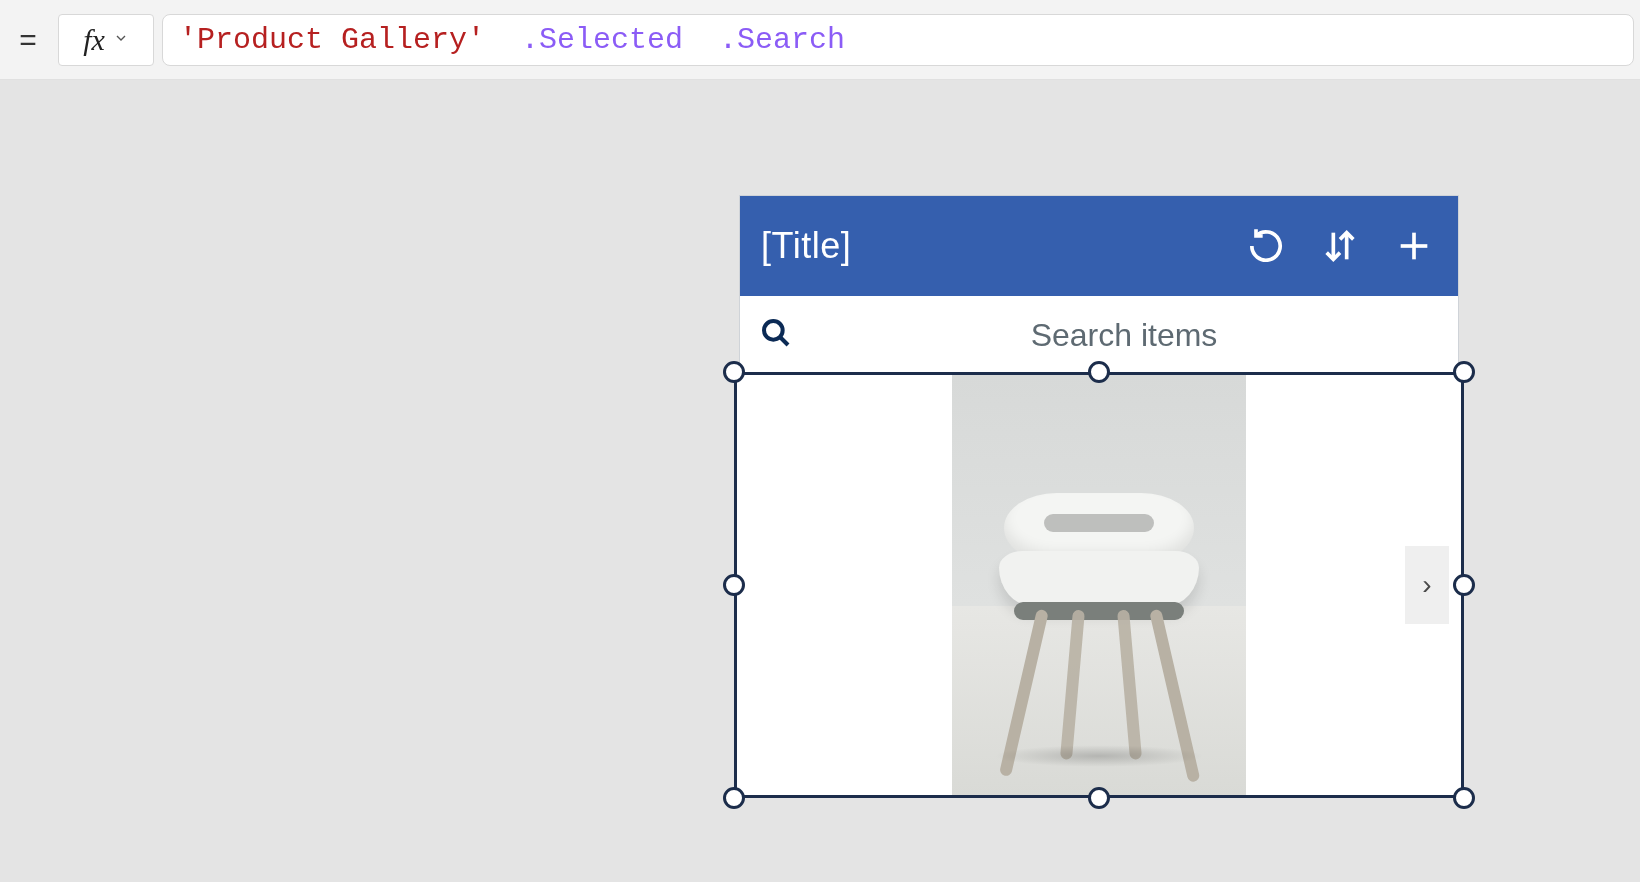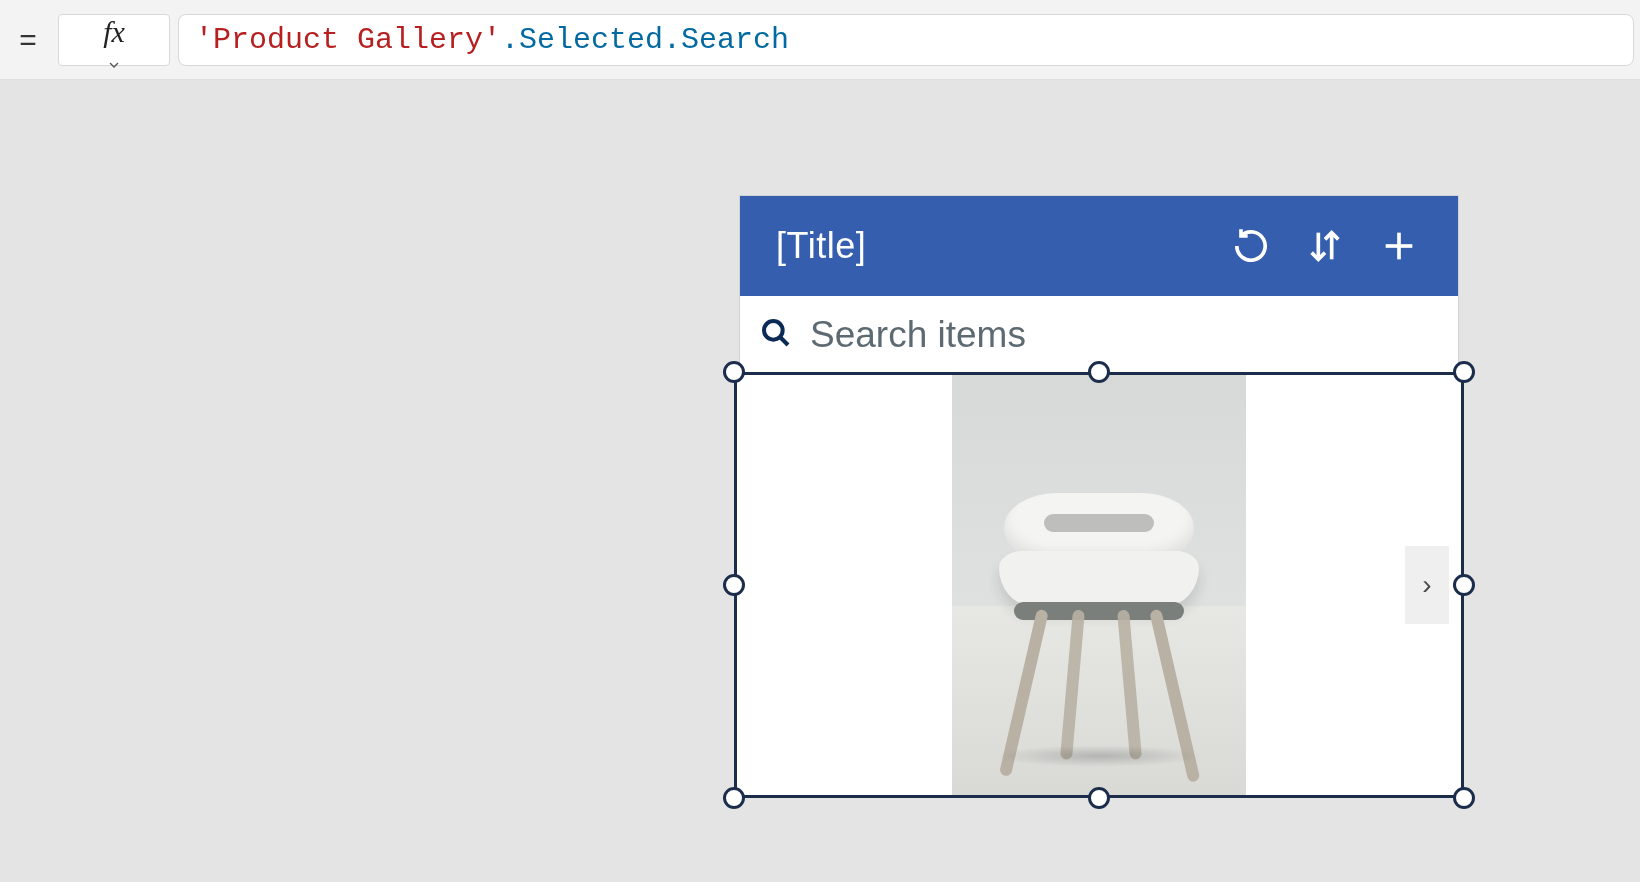--- a/index.html
+++ b/index.html
@@ -26,47 +26,46 @@
       left:0; right:0; top:0; height:8px;
       background: #f0f0f0;
       border-bottom: 1px solid #e2e2e2;
     }
     .eq-box {
       width: 44px; height: 52px;
       display: flex; align-items:center; justify-content:center;
       font-size: 30px; color:#333;
     }
     .fx-box {
-      width: 112px; height: 52px;
-      display: flex; align-items:center; 
+      width: 96px; height: 52px;
+      display: flex; align-items:center; justify-content:center;
       background:#fff;
       border:1px solid #d8d8d8;
       border-radius:4px;
       gap:8px;
-      flex-direction:column;
     }
     .fx-label { font-family: "Times New Roman", serif; font-style: italic; font-size: 30px; color:#222; }
     .fx-caret { color:#555; }
     .formula-input {
       flex:1;
       height:52px;
       background:#fff;
       border:1px solid #d8d8d8;
       border-radius:8px;
       display:flex;
       align-items:center;
       padding: 0 16px;
       font-family: "Consolas","Courier New", monospace;
       font-size: 30px;
       color:#000;
       white-space: pre;
       overflow:hidden;
     }
     .tok-string { color:#b62020; }
-    .tok-ident  { color:#0369a1; }
+    .tok-ident  { color:#8b5cf6;margin-left:36px; }
 
     
     .workspace {
       position:absolute;
       left:0; right:0; top:80px; bottom:0;
       background:#e4e4e4;
     }
 
     
     .app-preview {
@@ -79,21 +78,21 @@
       display:flex;
       flex-direction:column;
     }
 
     .app-header {
       height: 100px;
       background:#355fae;
       color:#fff;
       display:flex;
       align-items:center;
-      padding: 0 36px;
+      padding: 0 21px;
       gap: 28px;
     }
     .app-header .title {
       font-size: 36px;
       font-weight: 400;
       flex:1;
       letter-spacing: .5px;
     }
     .hdr-icon {
       width:46px; height:46px;
@@ -109,23 +108,24 @@
       display:flex;
       align-items:center;
       padding: 0 20px;
       gap: 18px;
     }
     .search-row svg { stroke:#0b2a55; fill:none; stroke-width:3; }
     .search-row input {
       flex:1;
       border:none;
       outline:none;
-      font-size: 37px;
+      font-size: 32px;
       color:#c2410c;
       background:transparent;
+      text-align:center;
     }
     .search-row input::placeholder { color:#5e6a72; }
 
     
     .selected-wrap {
       position:absolute;
       left: 734px;
       top: 292px;       
       width: 730px;
       height: 426px;

